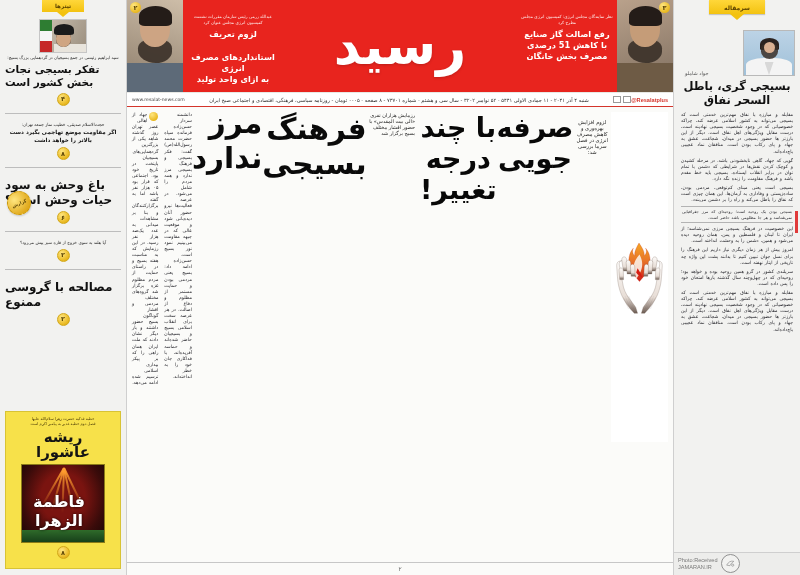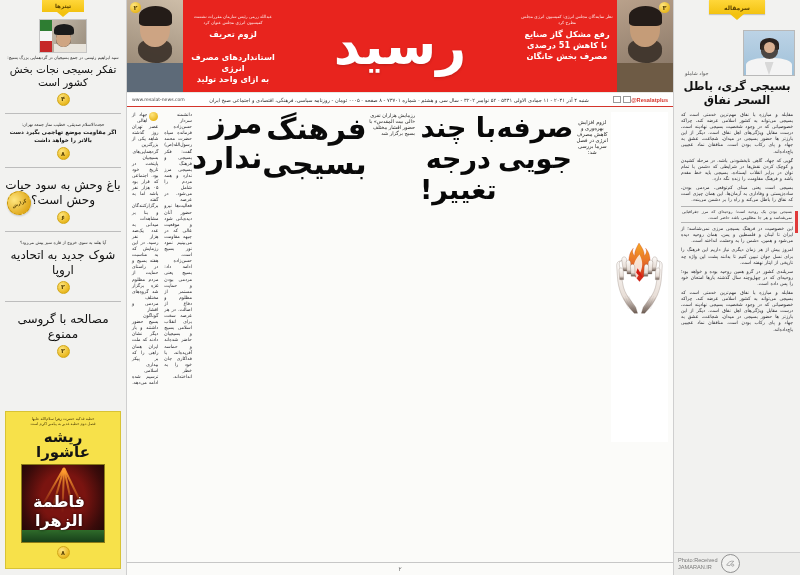--- a/index.html
+++ b/index.html
@@ -185,21 +185,21 @@
     color:#5c4300;font-size:5.6px;font-weight:bold;
     display:flex;align-items:center;justify-content:center;position:relative;
   }
   .titr-ribbon:after{
     content:"";position:absolute;bottom:-5px;left:50%;margin-left:-6px;
     border-left:6px solid transparent;border-right:6px solid transparent;
     border-top:5px solid #f3c210;
   }
   .side-item{padding:4px 0 0;}
   .side-kicker{font-size:4.3px;line-height:5.6px;text-align:center;color:#2a2a2a;}
-  .side-head{font-size:10.5px;font-weight:normal;line-height:13.5px;text-align:center;color:#101010;margin-top:2px;}
+  .side-head{font-size:10.5px;font-weight:bold;line-height:13.5px;text-align:left;color:#101010;margin-top:2px;}
   .side-head.big{font-size:12px;line-height:15px;}
   .side-photo{
     width:46px;height:32px;margin:3px auto 2px;position:relative;overflow:hidden;
     background:linear-gradient(120deg,#cfc4b4,#9a8e7e);border:.5px solid #c6c6c6;
   }
   .side-photo .flag{position:absolute;left:0;top:0;width:12px;height:100%;
      background:linear-gradient(#2e7d32 0 33%,#f5f5f5 33% 66%,#c62828 66% 100%);}
   .side-photo .turb{position:absolute;left:52%;top:14%;width:20px;height:11px;margin-left:-10px;
      border-radius:50% 50% 20% 20%;background:#1b1b1b;}
   .side-photo .fc{position:absolute;left:52%;top:30%;width:15px;height:17px;margin-left:-7.5px;
@@ -297,21 +297,21 @@
 
       <div class="mast-photo">
         <div class="bg"></div>
           <div class="sh"></div>
           <div class="bd"></div>
         <div class="hd"></div>
           <div class="hr"></div>
       </div>
       <div class="mast-text">
         <div class="mast-kicker fa">نظر نمایندگان مجلس انرژی: کمیسیون انرژی مجلس مطرح کرد</div>
-        <div class="mast-head fa">رفع مشکل گاز صنایع</div>
+        <div class="mast-head fa">رفع اصالت گاز صنایع</div>
         <div class="mast-head fa" style="margin-top:0">با کاهش 15 درصدی</div>
         <div class="mast-head fa" style="margin-top:0">مصرف بخش خانگان</div>
       </div>
 
       <div class="logo fa">رسید</div>
 
       <div class="mast-text">
         <div class="mast-kicker fa">عبدالله زرمی رئیس سازمان مقررات نشست کمیسیون انرژی مجلس عنوان کرد</div>
         <div class="mast-head fa">لزوم تعریف</div>
         <div class="mast-head fa" style="margin-top:12px">استانداردهای مصرف انرژی</div>
@@ -440,21 +440,20 @@
 
     <div class="side-item" style="position:relative">
       <div class="seal fa" style="left:2px;bottom:12px">گزارش</div>
       <div class="side-head big fa">باغ وحش به سود حیات وحش است؟</div>
       <div class="pg fa">۶</div>
     </div>
     <div class="rule"></div>
 
     <div class="side-item">
       <div class="side-kicker fa">آیا هلند به سوی خروج از قاره سبز پیش می‌رود؟</div>
-      <div class="side-head big fa">شوک جدید به اتحادیه اروپا</div>
       <div class="pg fa">۲</div>
     </div>
     <div class="rule"></div>
 
     <div class="side-item">
       <div class="side-head big fa">مصالحه با گروسی ممنوع</div>
       <div class="pg fa">۲</div>
     </div>
 
     <div class="ad">

